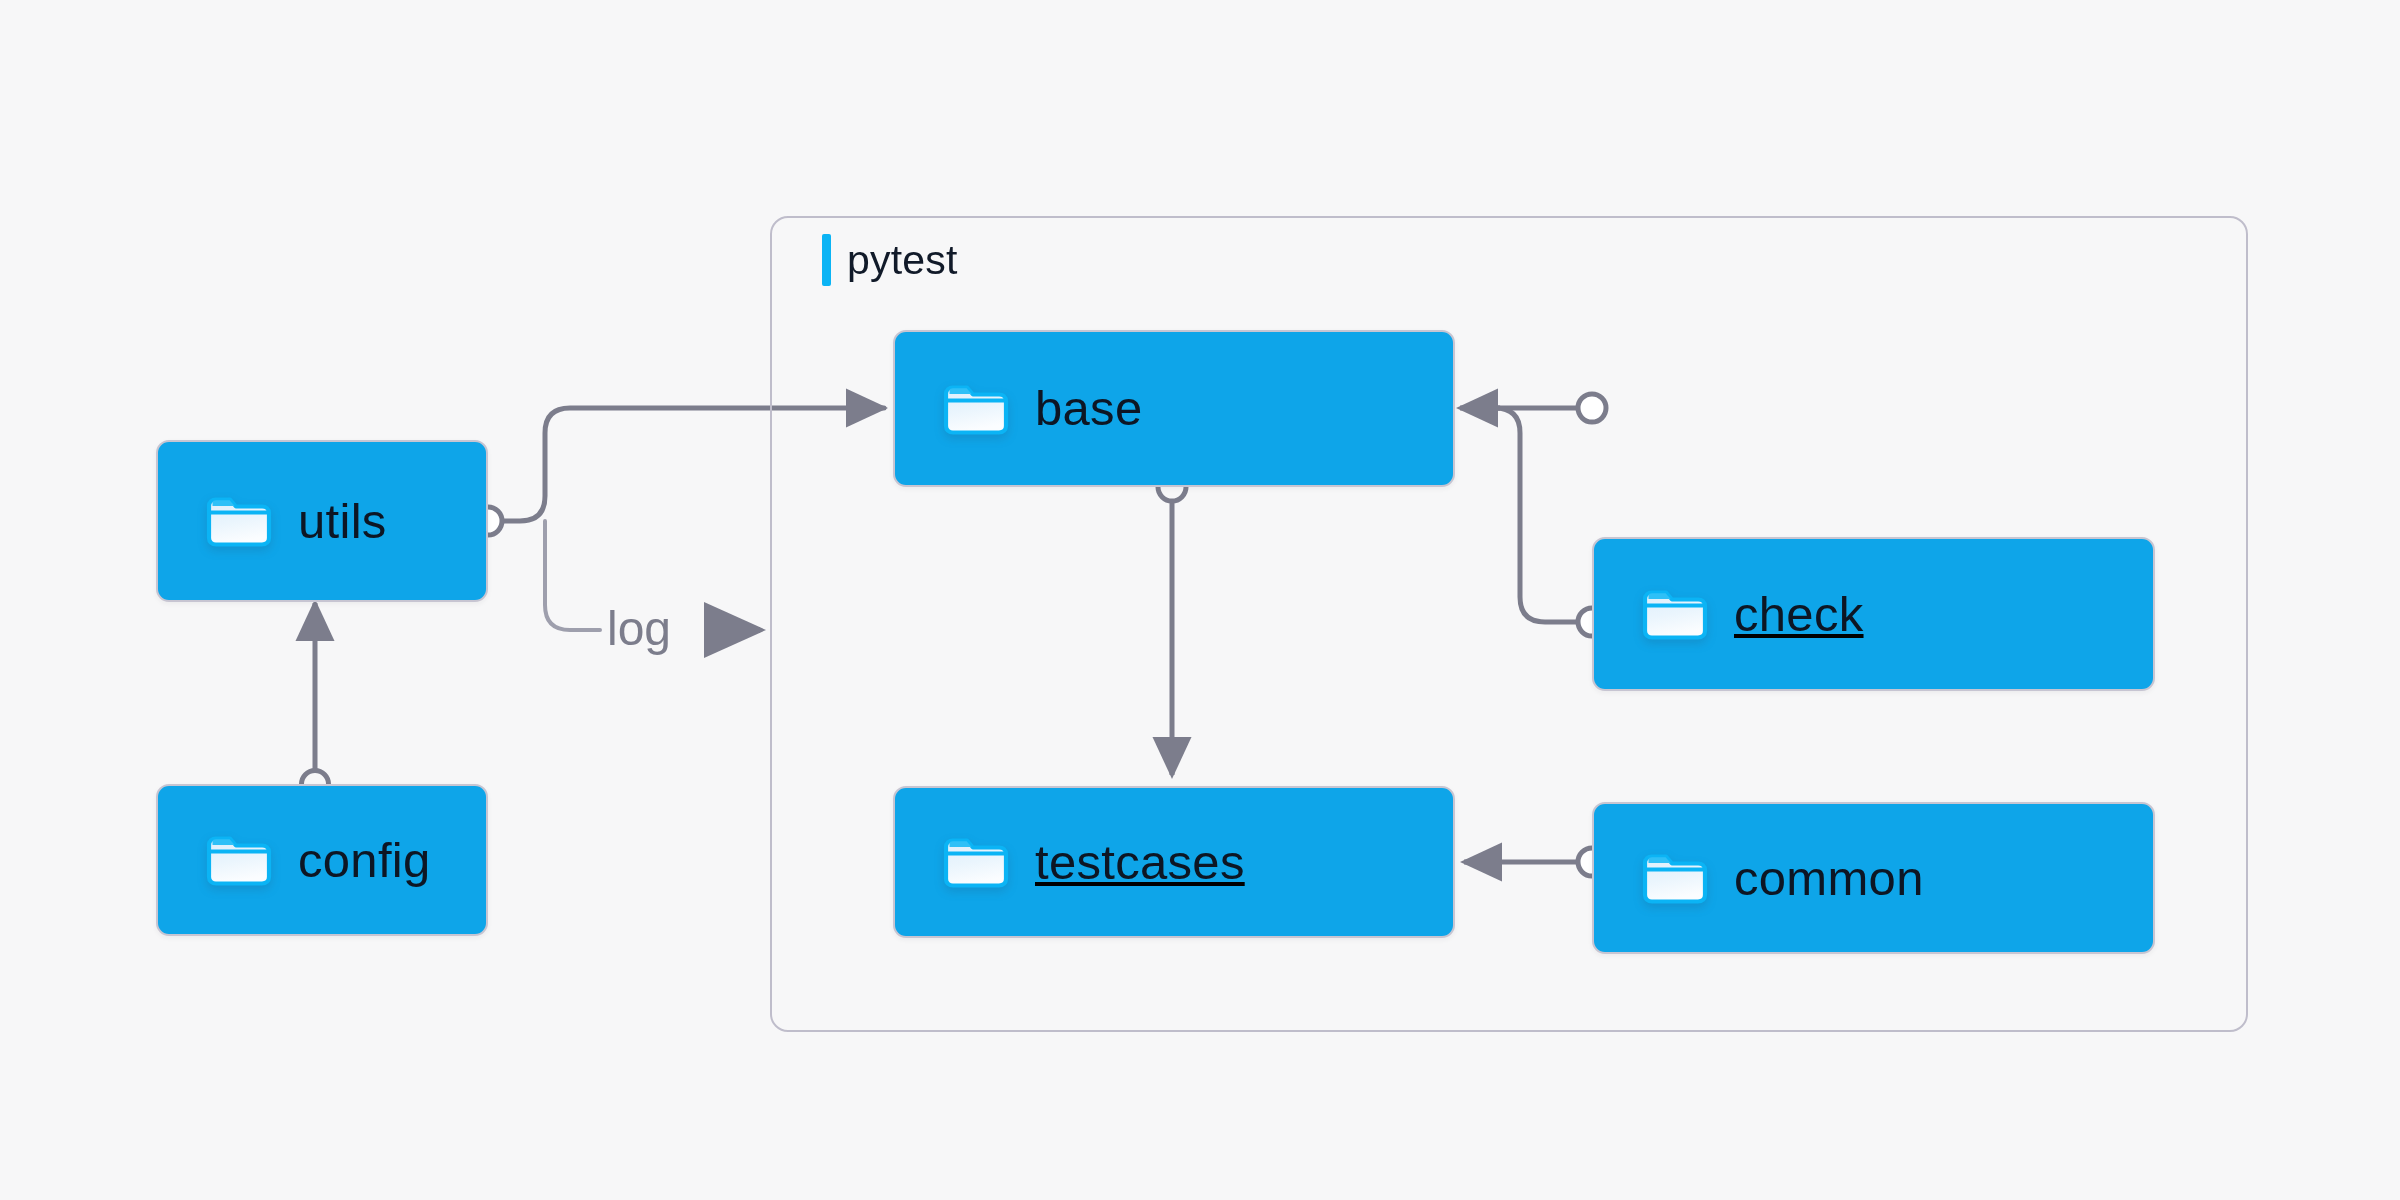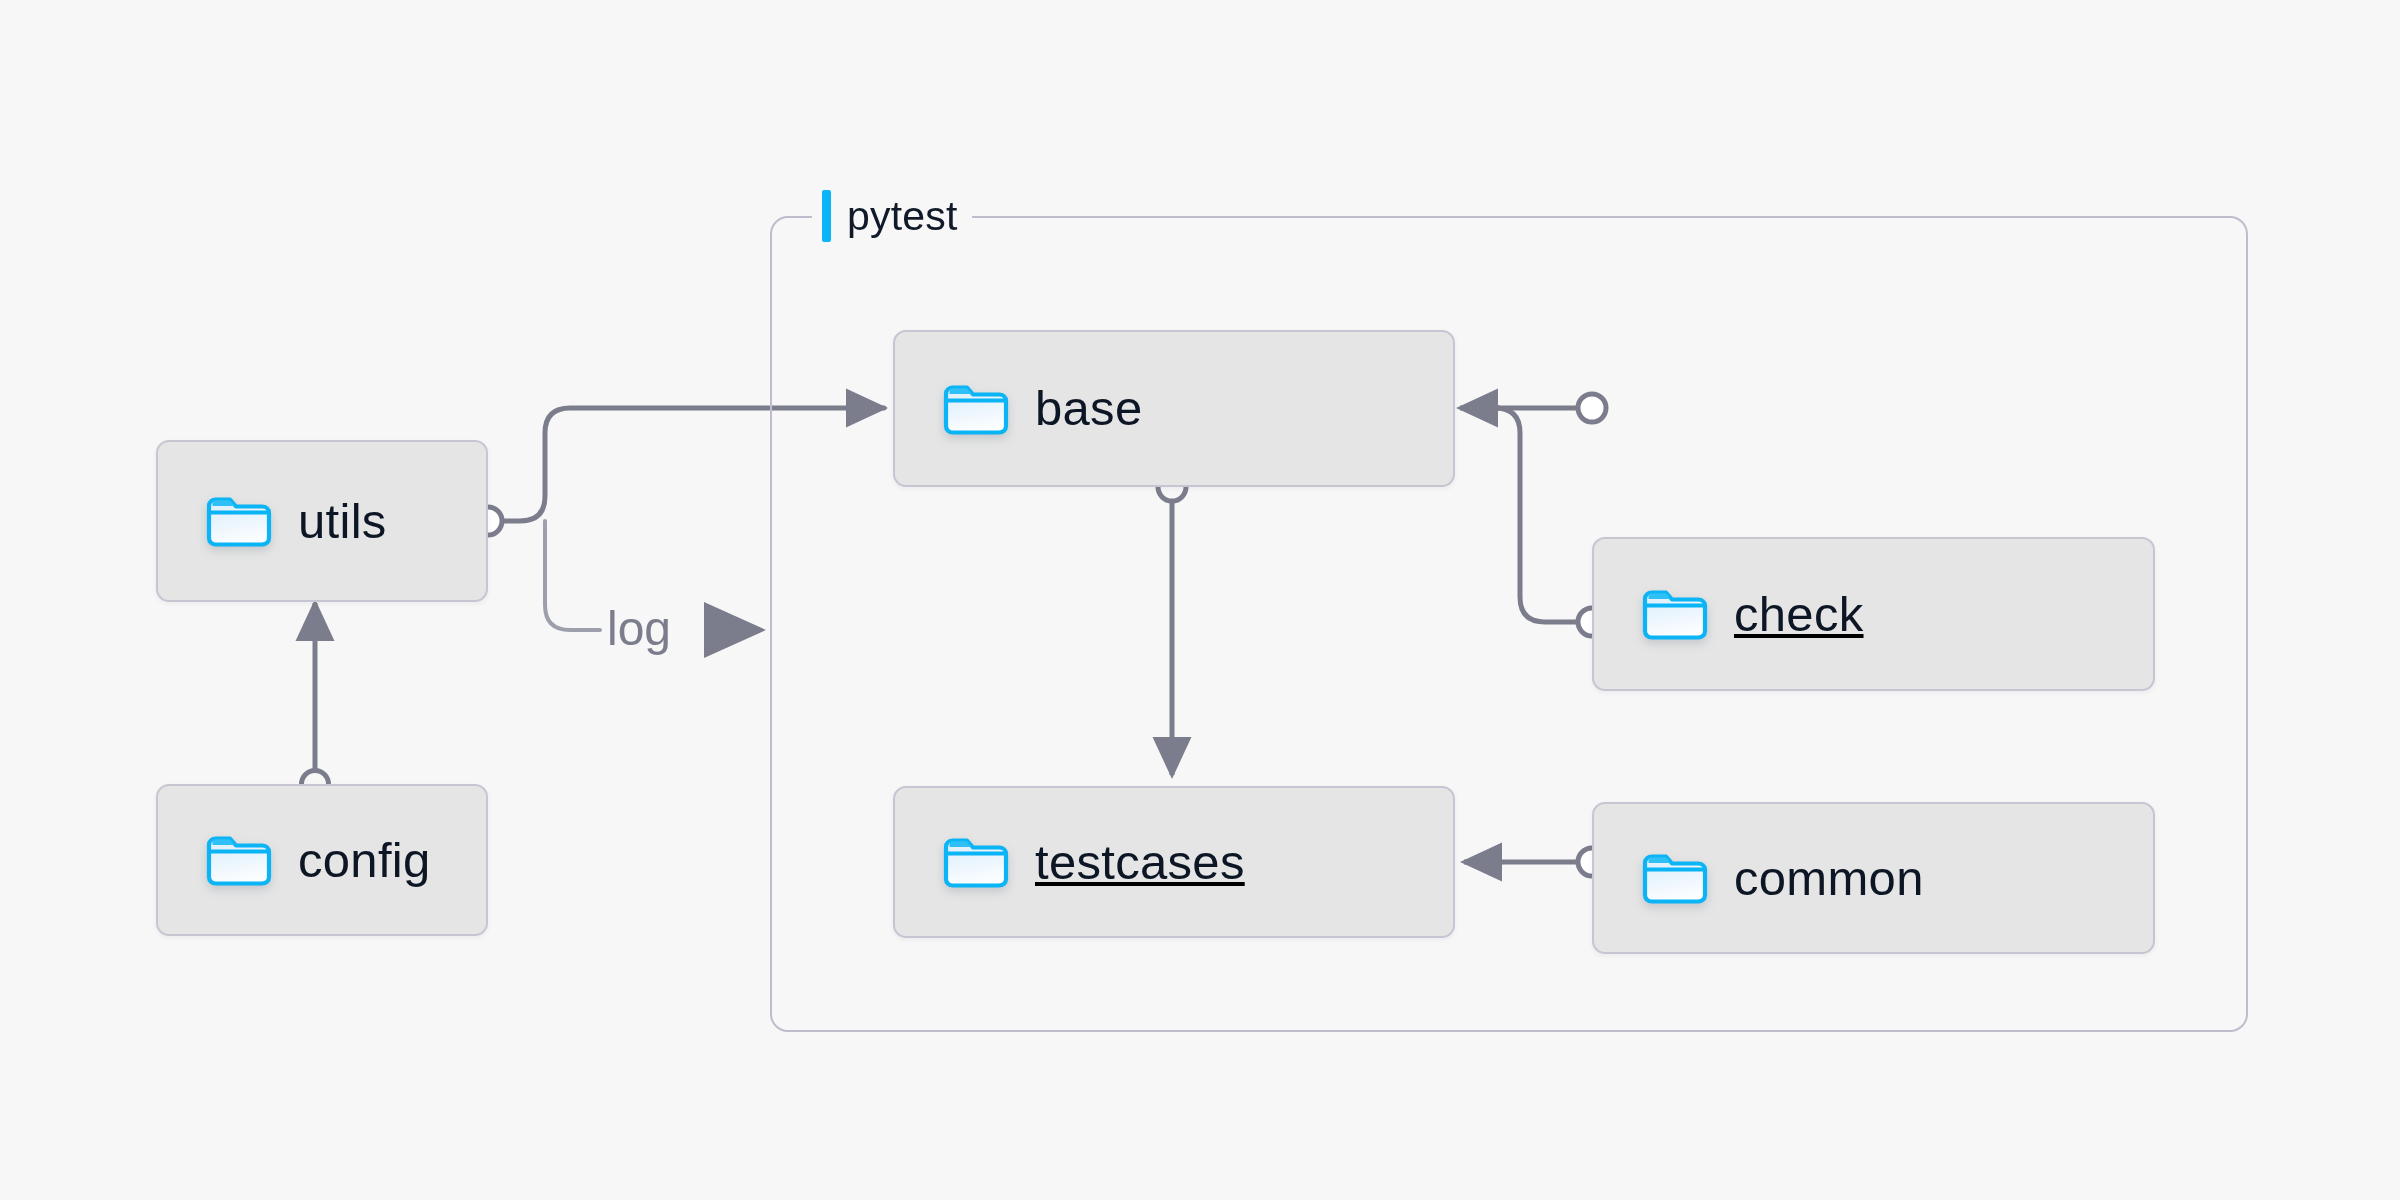--- a/index.html
+++ b/index.html
@@ -23,32 +23,33 @@
     background:transparent;
     box-sizing:border-box;
   }
   .group-label-wrap{
     position:absolute;
     display:flex;align-items:center;gap:16px;
     background:#f7f7f8;
     padding:0 14px 0 10px;
     height:56px;
     box-sizing:border-box;
+    margin-top:44px;
   }
   .group-accent{
     width:9px;height:52px;background:#0bb4f5;border-radius:2px;flex:none;
   }
   .group-title{
     font-size:41px;color:#111a29;letter-spacing:.2px;white-space:nowrap;line-height:1;
   }
 
   
   .node{
     position:absolute;
-    background:#e5e5e5;
+    background:#0ea5e9;
     border:2px solid #c7c5d2;
     border-radius:13px;
     box-sizing:border-box;
     display:flex;align-items:center;
     padding-left:48px;
     box-shadow:0 2px 5px rgba(30,30,60,.055);
   }
   .node .label{
     font-size:49px;color:#0d1624;letter-spacing:.3px;line-height:1;white-space:nowrap;
     margin-left:26px;

